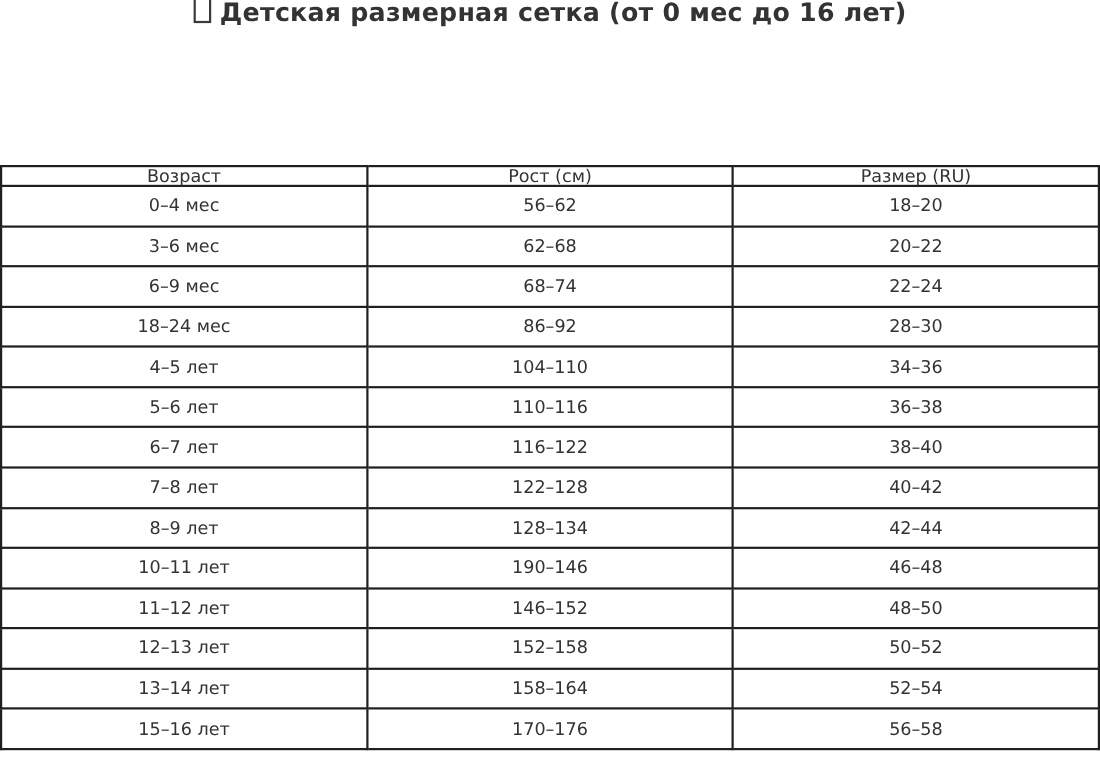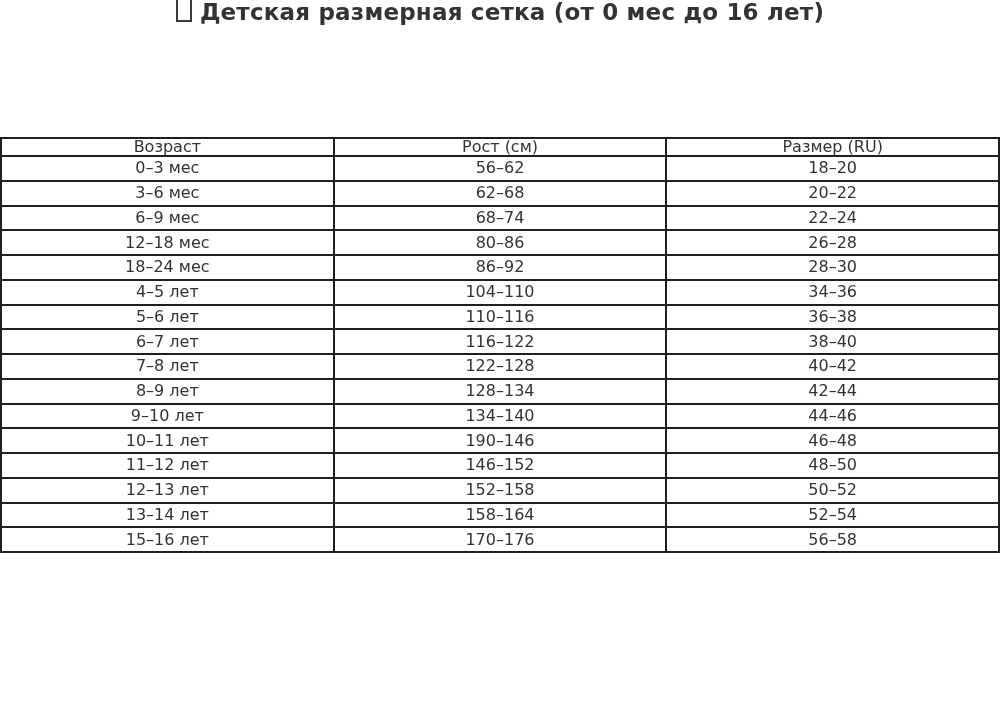--- a/index.html
+++ b/index.html
@@ -31,24 +31,24 @@
   .tofu-box {
     display: inline-block;
     width: 12px;
     height: 20px;
     border: 2px solid #3a3a3a;
     vertical-align: -2px;
     margin-right: 8px;
   }
   table.size-table {
     position: absolute;
-    top: 137px;
+    top: 150px;
     left: 0;
     width: 1000px;
-    height: 416px;
+    height: 532px;
     border-collapse: collapse;
     table-layout: fixed;
   }
   .size-table th,
   .size-table td {
     border: 2px solid #1f1f1f;
     padding: 0;
     text-align: center;
     vertical-align: middle;
     font-size: 16px;
@@ -65,38 +65,33 @@
 <table class="size-table">
   <thead>
     <tr>
         <th>Возраст</th>
         <th>Рост (см)</th>
         <th>Размер (RU)</th>
       </tr>
   </thead>
   <tbody>
       <tr>
-        <td>0–3 мес</td>
+        <td>0–4 мес</td>
         <td>56–62</td>
         <td>18–20</td>
       </tr>
       <tr>
         <td>3–6 мес</td>
         <td>62–68</td>
         <td>20–22</td>
       </tr>
       <tr>
         <td>6–9 мес</td>
         <td>68–74</td>
         <td>22–24</td>
-      </tr>
-      <tr>
-        <td>12–18 мес</td>
-        <td>80–86</td>
-        <td>26–28</td>
       </tr>
       <tr>
         <td>18–24 мес</td>
         <td>86–92</td>
         <td>28–30</td>
       </tr>
       <tr>
         <td>4–5 лет</td>
         <td>104–110</td>
         <td>34–36</td>
@@ -115,25 +110,20 @@
         <td>7–8 лет</td>
         <td>122–128</td>
         <td>40–42</td>
       </tr>
       <tr>
         <td>8–9 лет</td>
         <td>128–134</td>
         <td>42–44</td>
       </tr>
       <tr>
-        <td>9–10 лет</td>
-        <td>134–140</td>
-        <td>44–46</td>
-      </tr>
-      <tr>
         <td>10–11 лет</td>
         <td>190–146</td>
         <td>46–48</td>
       </tr>
       <tr>
         <td>11–12 лет</td>
         <td>146–152</td>
         <td>48–50</td>
       </tr>
       <tr>

